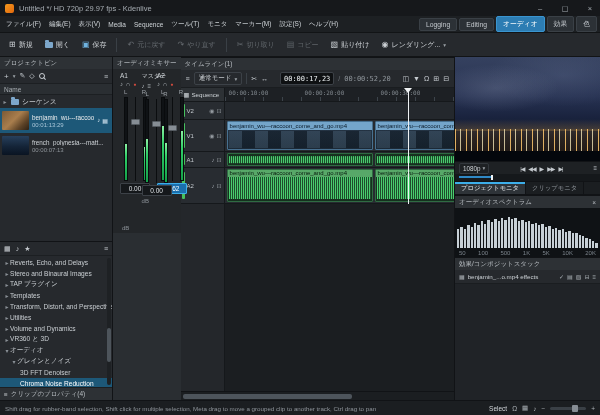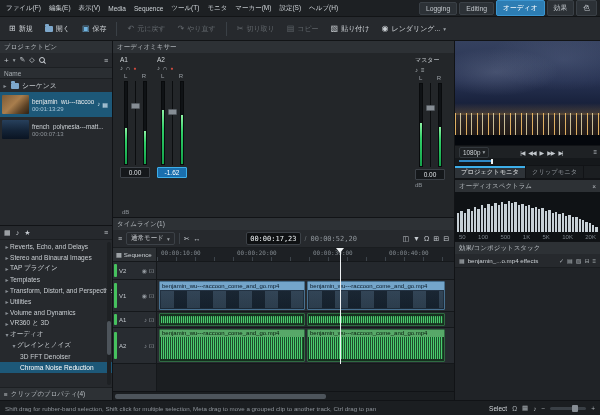--- a/index.html
+++ b/index.html
@@ -20,21 +20,21 @@
 .toolbar{height:24px;background:#26292d;display:flex;align-items:center;padding:0 4px;gap:2px;flex:none;border-bottom:1px solid #121416}
 .tb-btn{display:flex;align-items:center;gap:3px;padding:3px 5px;font-size:7px;color:#d2d6da;border-radius:2px;white-space:nowrap}
 .tb-btn .ticon{font-size:8px;color:#c9ced2}
 .tb-btn.disabled,.tb-btn.disabled .ticon{color:#63686d}
 .tb-sep{width:1px;height:14px;background:#3a4046;margin:0 3px}
 .save-ic{color:#6fb3e0 !important}
 .dd{font-size:5.5px;color:#9aa0a5}
 
 .main{flex:1;display:flex;min-height:0}
 .col-left{width:113px;flex:none;display:flex;flex-direction:column;border-right:1px solid #111316}
-.col-mid{flex:1;display:flex;flex-direction:column;min-width:0}
+.col-mid{flex:1;display:flex;flex-direction:row;min-width:0}
 .col-right{width:146px;flex:none;display:flex;flex-direction:column;border-left:1px solid #111316;background:#232629}
 .panel{display:flex;flex-direction:column;min-height:0}
 .phead{height:12px;background:#2d3135;display:flex;align-items:center;padding:0 4px;font-size:6.5px;color:#b8bdc2;flex:none;gap:3px}
 .sp{flex:1}
 
 .bin{height:184px;background:#26292d;flex:none}
 .bin-tools{height:15px;display:flex;align-items:center;gap:4px;padding:0 4px;border-bottom:1px solid #1c1f22;font-size:8px;color:#c6cbd0;flex:none}
 .bin-tools .sicon{font-size:7px}
 .search-ic{width:6px;height:6px;border:1px solid #c6cbd0;border-radius:50%;position:relative}
 .search-ic::after{content:"";position:absolute;width:3px;height:1px;background:#c6cbd0;transform:rotate(45deg);right:-2px;bottom:-1px}
@@ -159,20 +159,27 @@
 .tool{font-size:6.5px;color:#d2d6da}
 .sb-ic{font-size:6.5px;color:#aab0b5}
 .zoom-slider{width:36px;height:3px;background:#3a4046;border-radius:2px;position:relative}
 .zs-handle{position:absolute;top:-2px;left:60%;width:6px;height:7px;background:#868d94;border-radius:1px}
 </style>
 </head>
 <body>
 
 <div class="window">
 
+  <div class="titlebar">
+    <span class="app-icon"></span>
+    <span class="title-text">Untitled */ HD 720p 29.97 fps - Kdenlive</span>
+    <span class="win-btn">–</span>
+    <span class="win-btn">▢</span>
+    <span class="win-btn">×</span>
+  </div>
 
   <div class="menubar">
     <span class="menu-item">ファイル(F)</span>
     <span class="menu-item">編集(E)</span>
     <span class="menu-item">表示(V)</span>
     <span class="menu-item">Media</span>
     <span class="menu-item">Sequence</span>
     <span class="menu-item">ツール(T)</span>
     <span class="menu-item">モニタ</span>
     <span class="menu-item">マーカー(M)</span>

